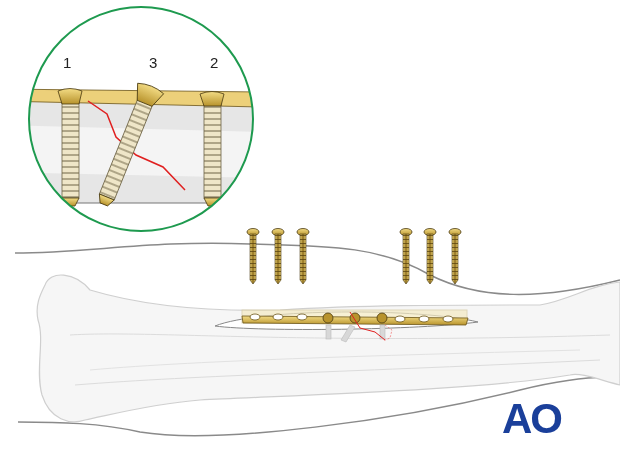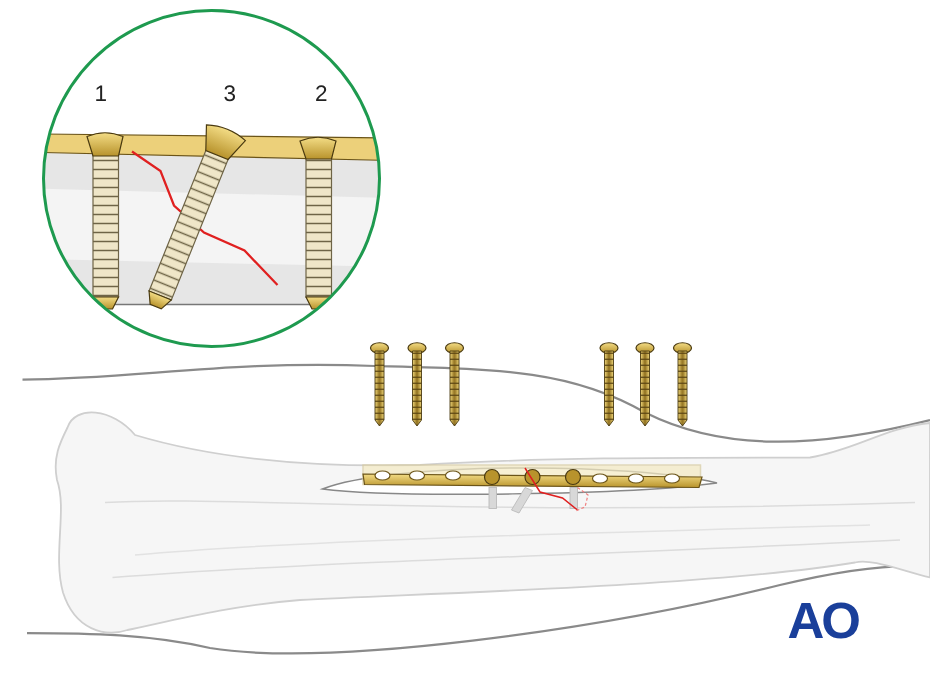--- a/index.html
+++ b/index.html
@@ -1,19 +1,19 @@
 <!DOCTYPE html>
 <html><head>
 <meta charset="utf-8">
 <style>
   html, body { margin: 0; padding: 0; background: #ffffff; }
   body { width: 620px; height: 459px; position: relative; overflow: hidden; font-family: "Liberation Sans", sans-serif; }
   #stage { position: absolute; left: 0; top: 0; width: 620px; height: 459px; }
   .lbl { position: absolute; font-size: 15px; color: #222; font-family: "Liberation Sans", sans-serif; }
-  .logo { position: absolute; left: 525px; top: 395px; font-size: 34px; font-weight: bold; color: #1a3f9a; font-family: "Liberation Sans", sans-serif; letter-spacing: -2px; }
+  .logo { position: absolute; left: 502px; top: 395px; font-size: 42px; font-weight: bold; color: #1a3f9a; font-family: "Liberation Sans", sans-serif; letter-spacing: -2px; }
 </style>
 </head>
 <body>
 
 <svg id="stage" viewBox="0 0 620 459" xmlns="http://www.w3.org/2000/svg">
   <defs>
     <clipPath id="circ">
         <circle cx="141" cy="119" r="112"></circle>
       </clipPath>
     <linearGradient id="gold" x1="0" x2="0" y1="0" y2="1">

